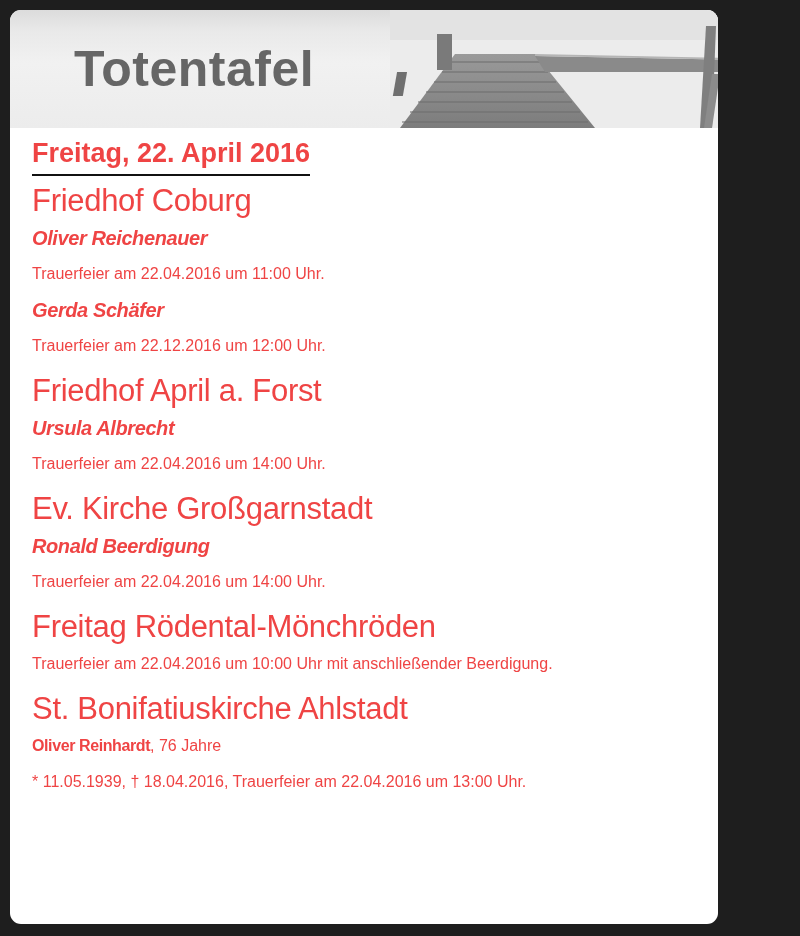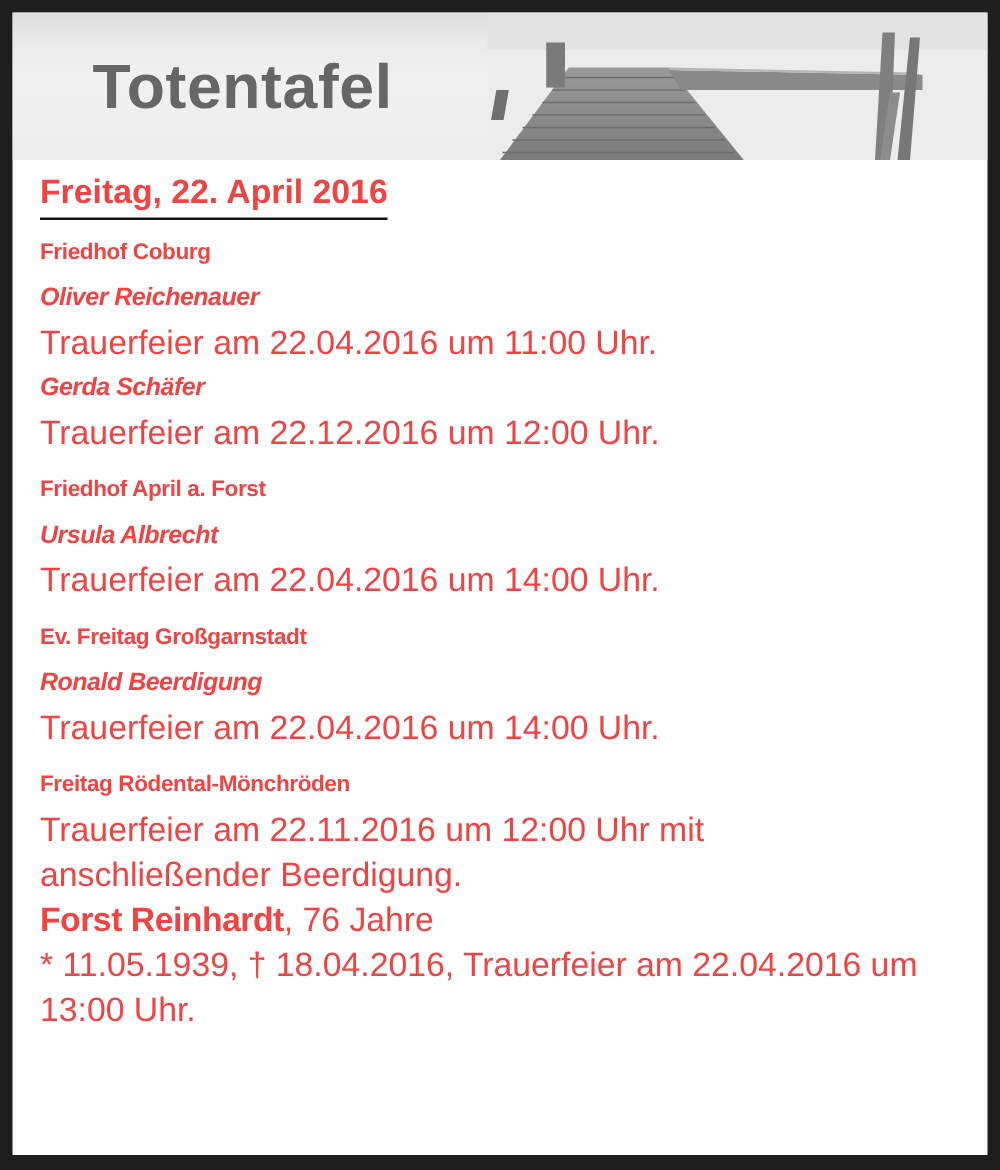--- a/index.html
+++ b/index.html
@@ -1,29 +1,29 @@
 <!DOCTYPE html>
 <html><head>
 <meta charset="utf-8">
 <style>
   html, body { margin:0; padding:0; }
   body { width:800px; height:936px; background:#1e1e1e; position:relative; overflow:hidden;
          font-family:"Liberation Sans", sans-serif; }
-  .card { position:absolute; left:10px; top:10px; width:780px; height:914px; background:#ffffff; overflow:hidden; }
+  .card { position:absolute; left:10px; top:10px; width:708px; height:914px; background:#ffffff; overflow:hidden;border-radius:11px; }
   .banner { position:absolute; left:0; top:0; width:780px; height:118px; overflow:hidden;
             background:linear-gradient(180deg,#dcdcdc 0%,#e9e9e9 18%,#f1f1f1 45%,#ececec 100%); }
   .banner-title { position:absolute; left:64px; top:30px; font-size:50px; font-weight:bold; color:#666666;
                   letter-spacing:0.5px; }
   .banner svg { position:absolute; left:380px; top:0; }
   .content { position:absolute; left:22px; top:126px; width:740px; color:#ef4444; }
   .date { font-size:27px; font-weight:bold; display:inline-block; border-bottom:2px solid #111;
           padding-bottom:2px; line-height:34px; height:36px; }
-  .venue { font-size:18px; font-weight:bold; line-height:38px; margin-top:8px; letter-spacing:-0.3px; }
+  .venue { font-size:31px; font-weight:normal; line-height:38px; margin-top:8px; letter-spacing:-0.3px; }
   .name { font-size:20px; font-weight:bold; line-height:36px; letter-spacing:-0.4px;font-style:italic; }
-  .line { font-size:27px; line-height:36px; }
+  .line { font-size:16px; line-height:36px; }
   .name-inline { font-weight:bold; letter-spacing:-0.4px; }
 </style>
 </head>
 <body>
 
 <div class="card">
   <div class="banner">
     <div class="banner-title">Totentafel</div>
     <svg width="400" height="118" viewBox="0 0 400 118">
       <defs>
@@ -63,25 +63,26 @@
     <div class="venue" style="margin-top:6px">Friedhof Coburg</div>
     <div class="name">Oliver Reichenauer</div>
     <div class="line">Trauerfeier am 22.04.2016 um 11:00 Uhr.</div>
     <div class="name">Gerda Schäfer</div>
     <div class="line">Trauerfeier am 22.12.2016 um 12:00 Uhr.</div>
 
     <div class="venue">Friedhof April a. Forst</div>
     <div class="name">Ursula Albrecht</div>
     <div class="line">Trauerfeier am 22.04.2016 um 14:00 Uhr.</div>
 
-    <div class="venue">Ev. Freitag Großgarnstadt</div>
+    <div class="venue">Ev. Kirche Großgarnstadt</div>
     <div class="name">Ronald Beerdigung</div>
     <div class="line">Trauerfeier am 22.04.2016 um 14:00 Uhr.</div>
 
     <div class="venue">Freitag Rödental-Mönchröden</div>
-    <div class="line" style="width:680px">Trauerfeier am 22.11.2016 um 12:00 Uhr mit anschließender Beerdigung.</div>
+    <div class="line" style="width:680px">Trauerfeier am 22.04.2016 um 10:00 Uhr mit anschließender Beerdigung.</div>
 
+    <div class="venue">St. Bonifatiuskirche Ahlstadt</div>
     <div class="line">
-      <span class="name-inline">Forst Reinhardt</span><span>, 76 Jahre</span>
+      <span class="name-inline">Oliver Reinhardt</span><span>, 76 Jahre</span>
     </div>
     <div class="line" style="width:710px">* 11.05.1939, † 18.04.2016, Trauerfeier am 22.04.2016 um 13:00 Uhr.</div>
   </div>
 </div>
 
 </body></html>

